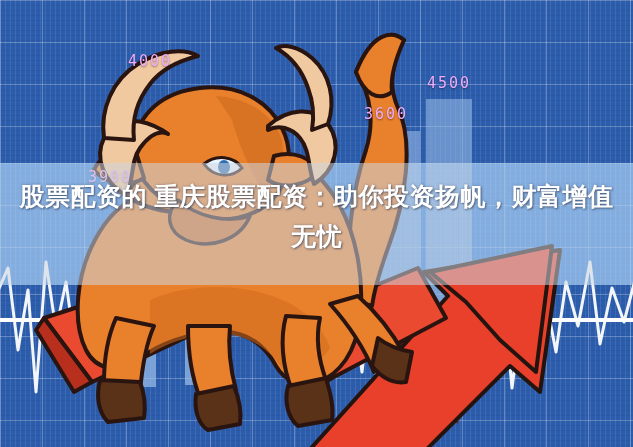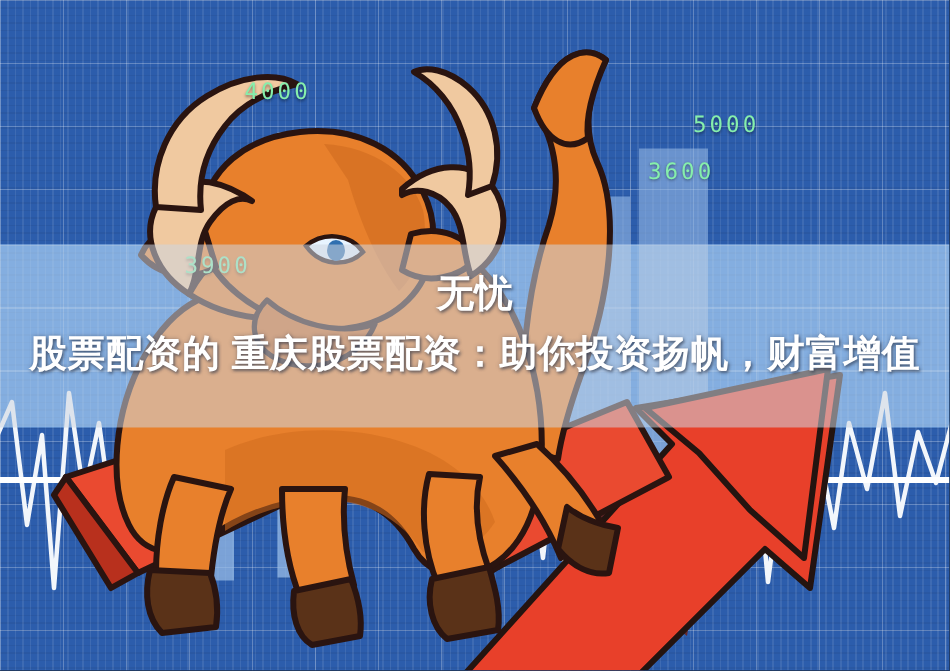--- a/index.html
+++ b/index.html
@@ -35,27 +35,26 @@
     background-image:
       repeating-linear-gradient(to right, rgba(255,255,255,.09) 0 1px, transparent 1px 5px),
       repeating-linear-gradient(to bottom, rgba(0,0,0,.05) 0 1px, transparent 1px 5px),
       repeating-linear-gradient(to right, rgba(255,255,255,.22) 0 1px, transparent 1px 42px),
       repeating-linear-gradient(to bottom, rgba(255,255,255,.22) 0 1px, transparent 1px 42px);
   }
   
   .layer{position:absolute;inset:0;}
   .lbl{
     position:absolute;
-    color:#86efac;
+    color:#f0abfc;
     font-size:15px;
     letter-spacing:2px;
     font-family:"DejaVu Sans Mono","Liberation Mono",monospace;
     text-shadow:0 1px 2px rgba(0,0,0,.45);
     white-space:nowrap;
-    margin-left:35px;
   }
   
   .title-veil{
     position:absolute;left:0;right:0;top:163px;height:122px;
     background:rgba(205,214,224,.55);
   }
   .title-wrap{
     position:absolute;left:0;right:0;top:176px;
     text-align:center;
     padding:0 6px;
@@ -182,23 +181,23 @@
              C182,60 162,68 150,84 C136,102 132,122 134,140 Z" fill="#f0c9a0" stroke="#2a1410" stroke-width="4" stroke-linejoin="round"></path>
     <path d="M268,126 C288,108 314,106 328,124 C342,144 336,170 314,184
              C308,168 310,150 300,138 C292,128 278,124 268,130 Z" fill="#f0c9a0" stroke="#2a1410" stroke-width="4" stroke-linejoin="round"></path>
     <path d="M328,124 C336,100 330,74 312,58 C298,46 284,44 276,48
              C290,56 302,70 308,88 C314,104 314,118 312,130 Z" fill="#f0c9a0" stroke="#2a1410" stroke-width="4" stroke-linejoin="round"></path>
   </svg>
 
   <div class="layer">
     <div class="lbl" style="left:128px;top:52px;">4000</div>
     <div class="lbl" style="left:88px;top:168px;">3900</div>
-    <div class="lbl" style="left:397px;top:105px;text-align:right;">3600</div>
-    <div class="lbl" style="left:427px;top:74px;">5000</div>
+    <div class="lbl" style="left:364px;top:105px;text-align:right;">3600</div>
+    <div class="lbl" style="left:427px;top:74px;">4500</div>
   </div>
 
   <div class="title-veil"></div>
   <div class="title-wrap">
+    <div class="tline">股票配资的 重庆股票配资：助你投资扬帆，财富增值</div>
     <div class="tline second">无忧</div>
-    <div class="tline">股票配资的 重庆股票配资：助你投资扬帆，财富增值</div>
   </div>
 
 </div>
 
 </body></html>

